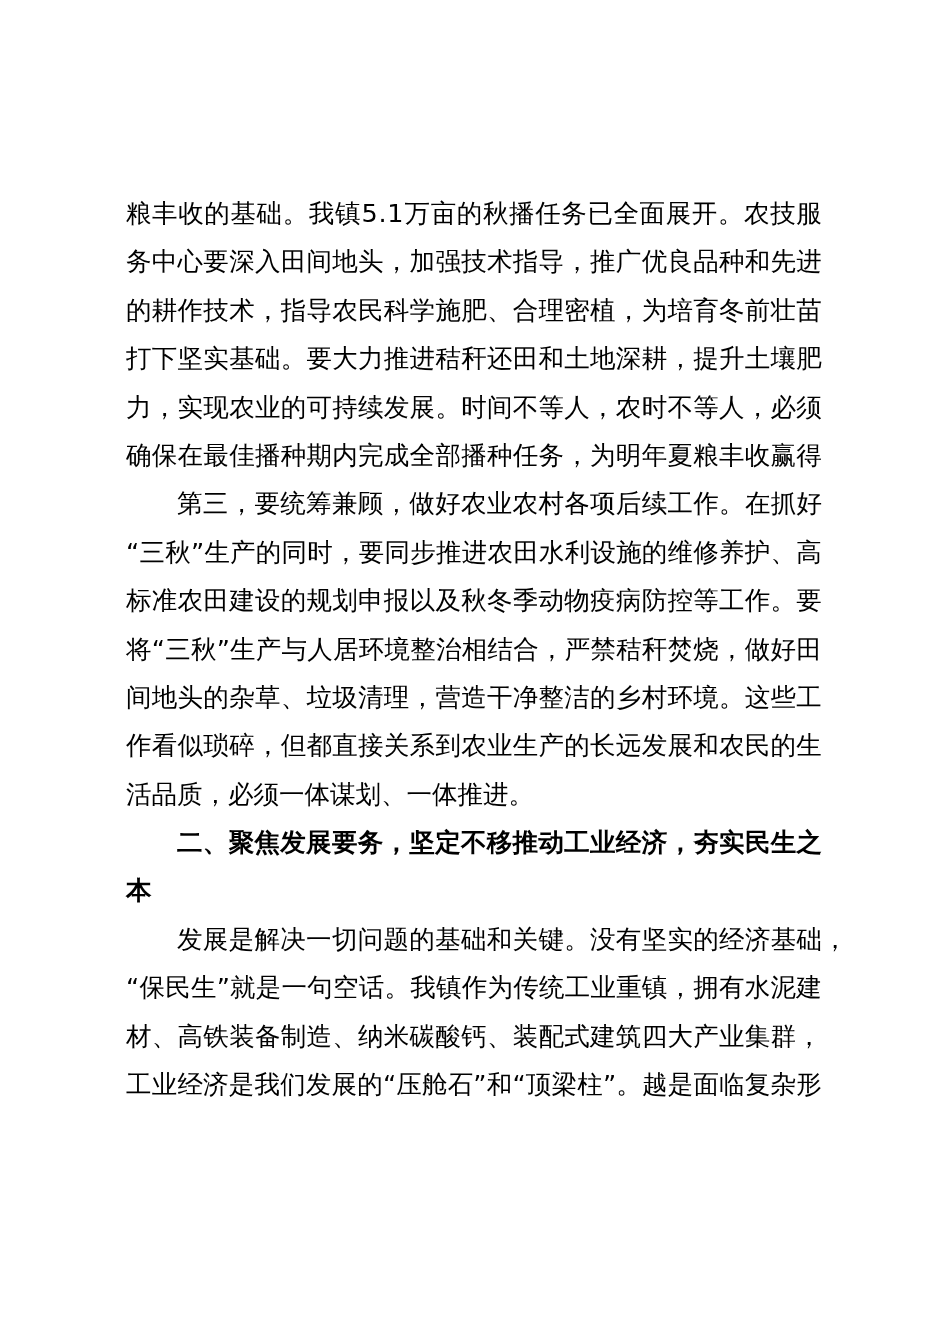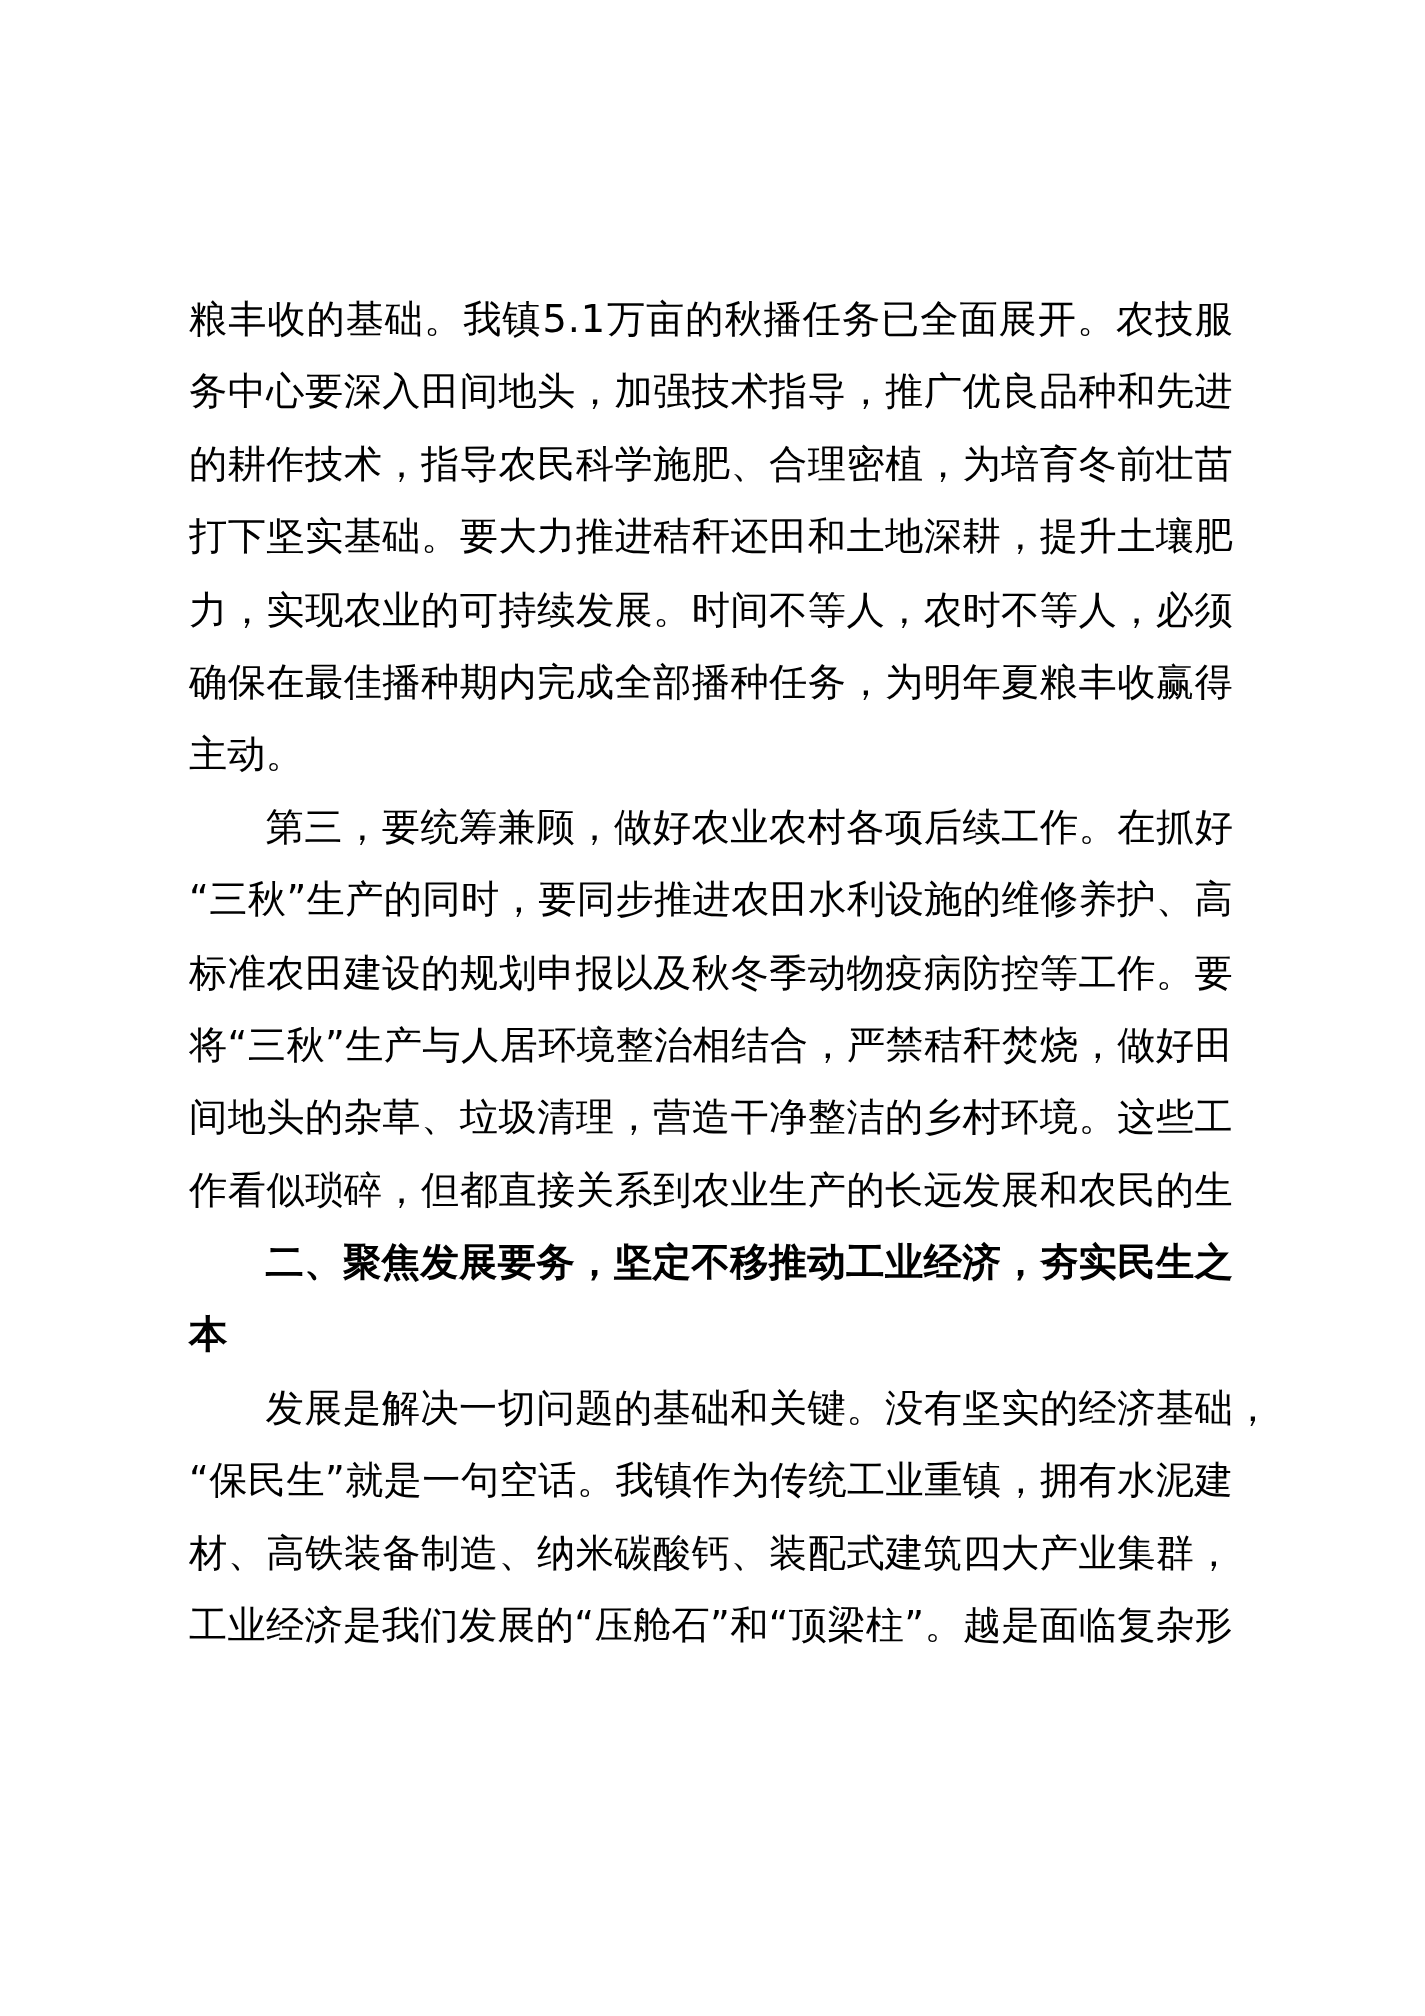--- a/index.html
+++ b/index.html
@@ -215,21 +215,20 @@
         <span>为</span>
         <span>明</span>
         <span>年</span>
         <span>夏</span>
         <span>粮</span>
         <span>丰</span>
         <span>收</span>
         <span>赢</span>
         <span>得</span>
       </div>
-      <div class="line">主动。</div>
       <div class="line justify indent">
         <span>第</span>
         <span>三</span>
         <span>，</span>
         <span>要</span>
         <span>统</span>
         <span>筹</span>
         <span>兼</span>
         <span>顾</span>
         <span>，</span>
@@ -390,20 +389,21 @@
         <span>长</span>
         <span>远</span>
         <span>发</span>
         <span>展</span>
         <span>和</span>
         <span>农</span>
         <span>民</span>
         <span>的</span>
         <span>生</span>
       </div>
+      <div class="line">活品质，必须一体谋划、一体推进。</div>
       <div class="line justify indent bold">
         <span>二</span>
         <span>、</span>
         <span>聚</span>
         <span>焦</span>
         <span>发</span>
         <span>展</span>
         <span>要</span>
         <span>务</span>
         <span>，</span>

